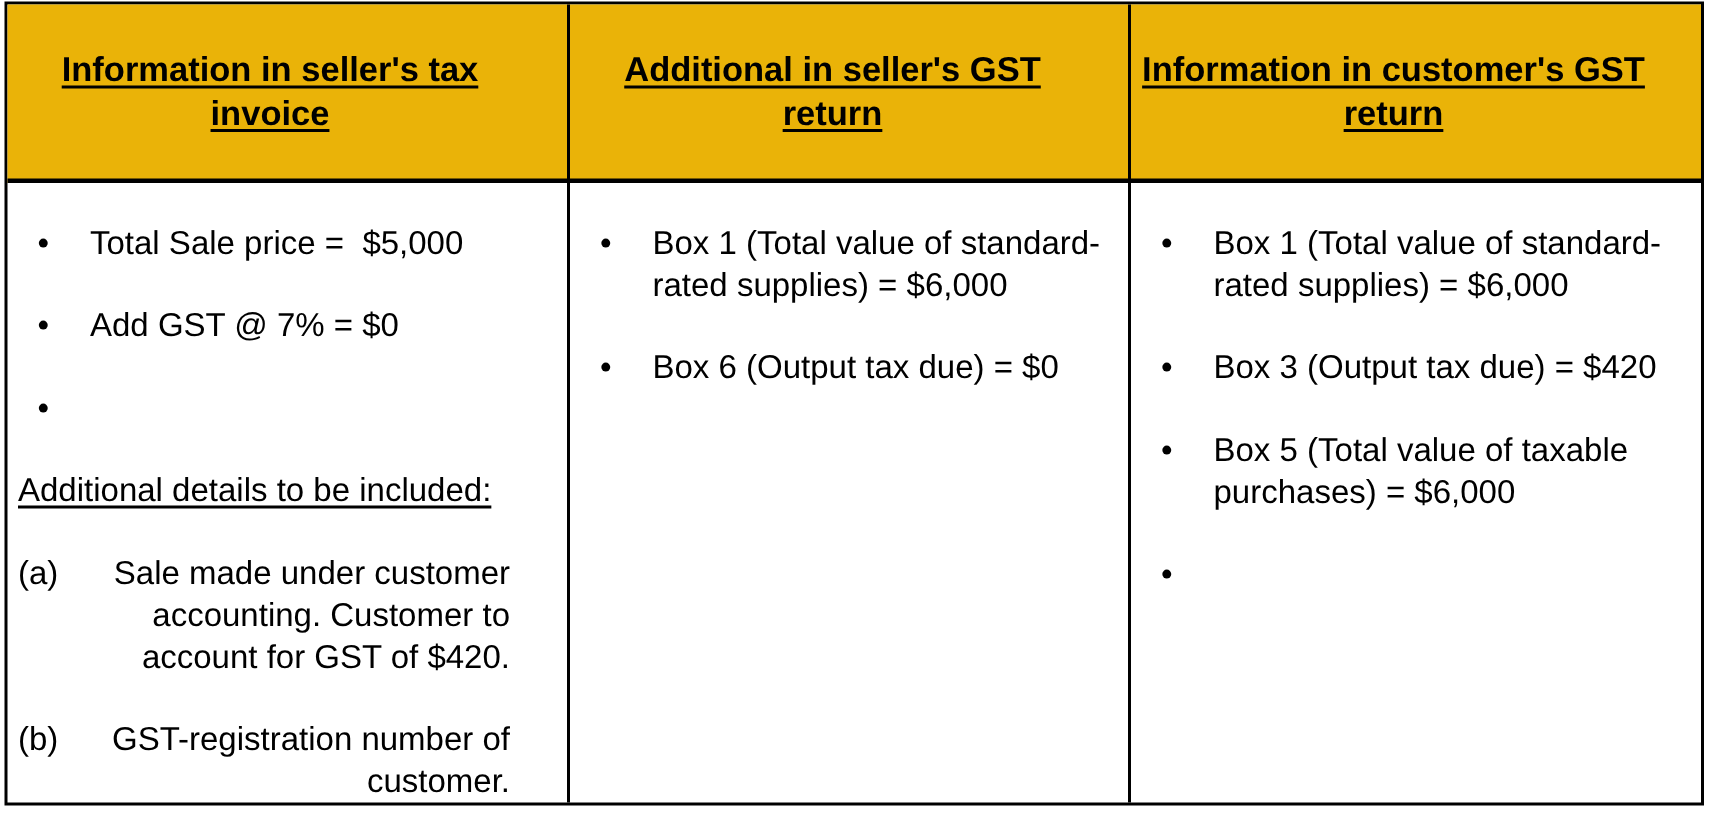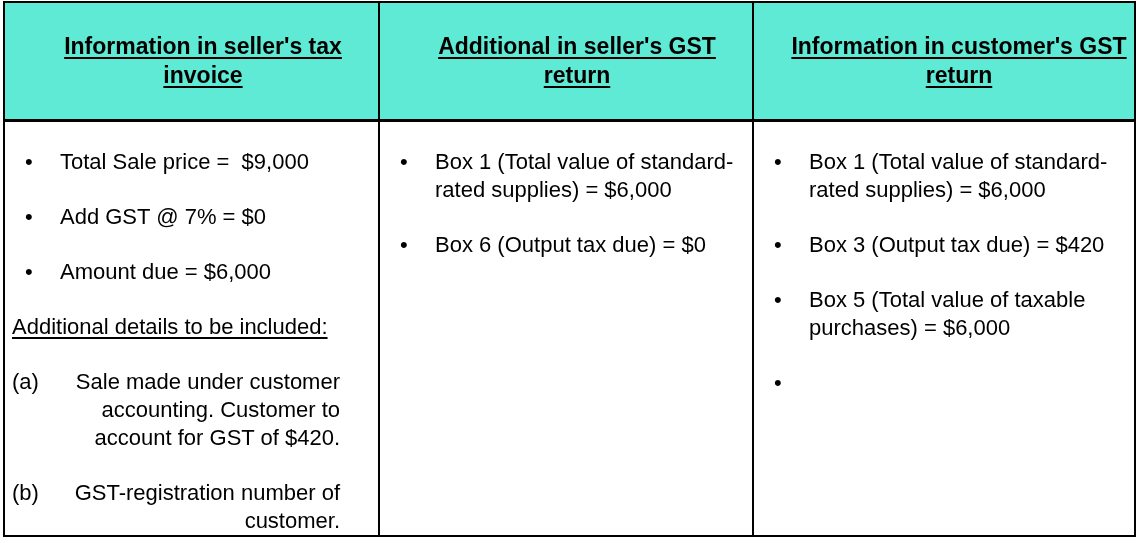--- a/index.html
+++ b/index.html
@@ -25,25 +25,25 @@
     background: #ffffff;
   }
   .cell {
     box-sizing: border-box;
     overflow: hidden;
   }
   .colsep {
     border-right: 2px solid #000000;
   }
   .hcell {
-    background: #5eead4;
+    background: #eab308;
     border-bottom: 3px solid #000000;
     display: flex;
     align-items: center;
-    justify-content: flex-end;
+    justify-content: flex-start;
     text-align: center;
   }
   .hlabel {
     display: inline-block;
     max-width: 350px;
     font-size: 23px;
     line-height: 29px;
     font-weight: bold;
     text-decoration: underline;
     text-decoration-thickness: 2px;
@@ -102,29 +102,28 @@
   <div class="cell hcell colsep">
     <span class="hlabel">Additional in seller's GST return</span>
   </div>
   <div class="cell hcell">
     <span class="hlabel">Information in customer's GST return</span>
   </div>
 
   <div class="cell bcell colsep">
     <div class="bullet-row">
       <span class="bullet-marker">•</span>
-      <span class="bullet-text">Total Sale price =  $9,000</span>
+      <span class="bullet-text">Total Sale price =  $5,000</span>
     </div>
     <div class="bullet-row">
       <span class="bullet-marker">•</span>
       <span class="bullet-text">Add GST @ 7% = $0</span>
     </div>
     <div class="bullet-row">
       <span class="bullet-marker">•</span>
-      <span class="bullet-text">Amount due = $6,000</span>
     </div>
     <div class="subheading">Additional details to be included:</div>
     <div class="lettered-row">
       <span class="lettered-label">(a)</span>
       <span class="lettered-text">Sale made under customer accounting. Customer to account for GST of $420.</span>
     </div>
     <div class="lettered-row">
       <span class="lettered-label">(b)</span>
       <span class="lettered-text">GST-registration number of customer.</span>
     </div>

